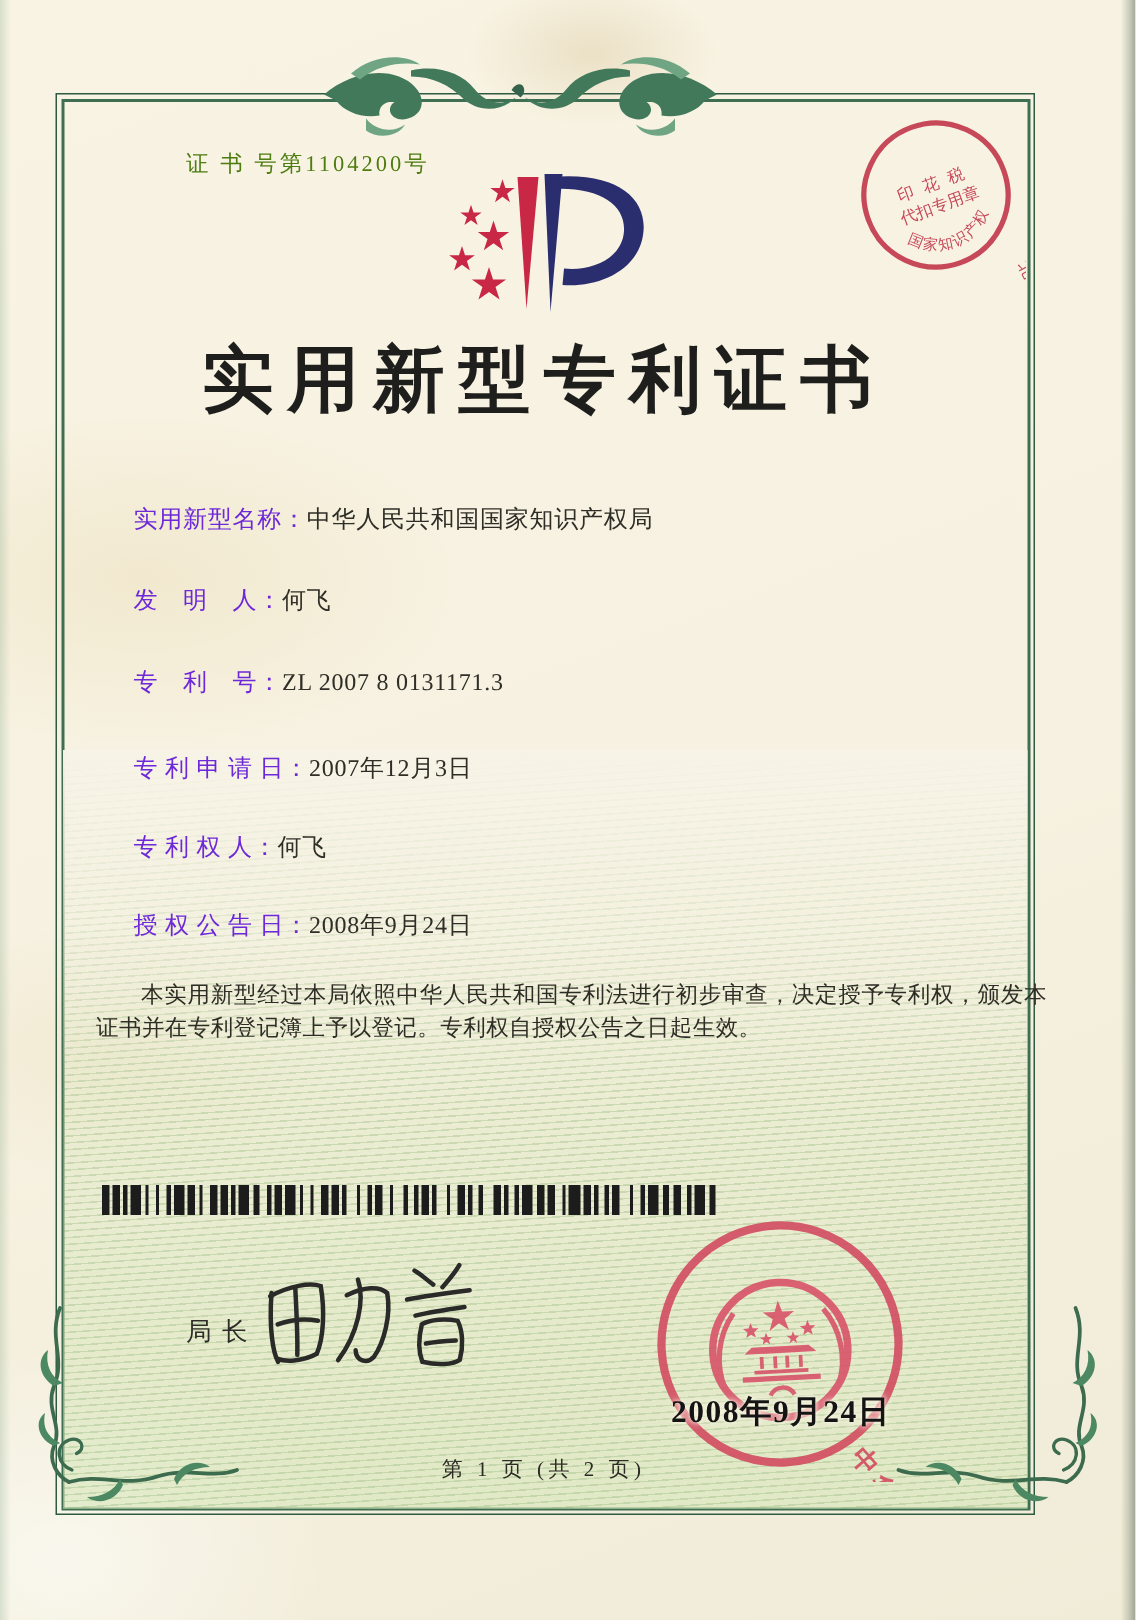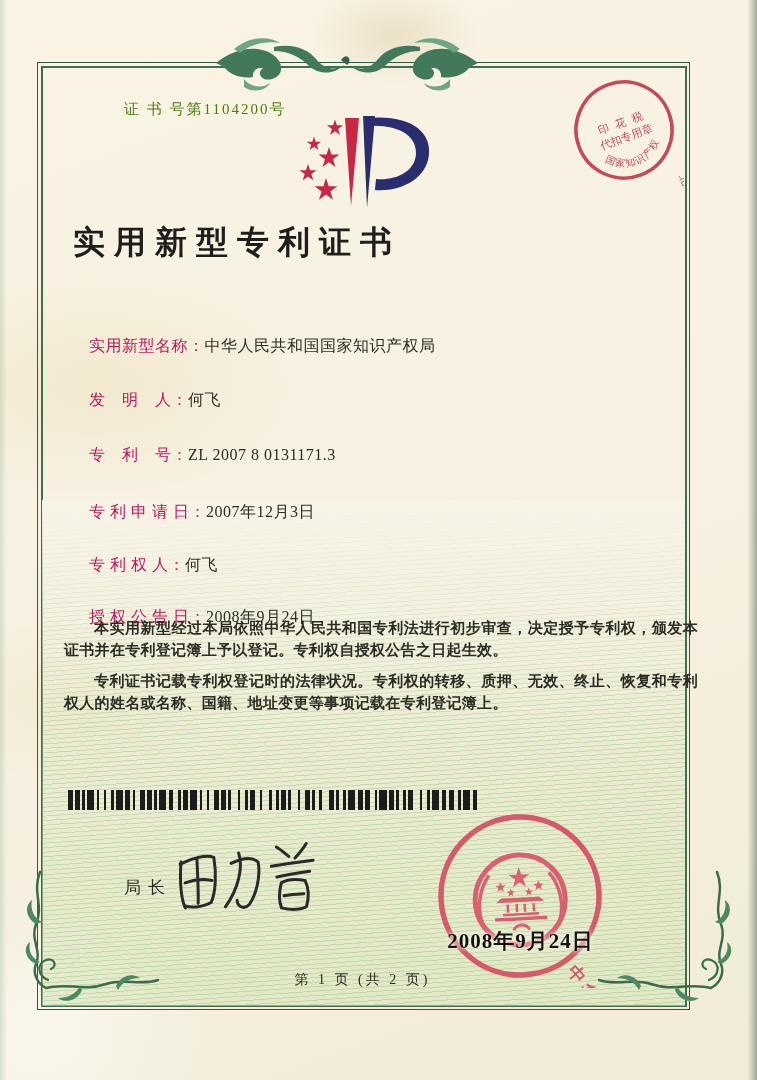--- a/index.html
+++ b/index.html
@@ -23,26 +23,26 @@
   
   .frame{left:37px;top:62px;width:651px;height:946px;border:1.5px solid #2f5a42;}
   .frame::before{content:'';position:absolute;inset:2.5px;border:2.5px solid #3e6f52;}
   
   .waves{left:42px;top:500px;width:643px;height:506px;
     background:
       linear-gradient(to bottom, rgba(247,243,230,1) 0%, rgba(247,243,230,0) 45%),
       repeating-linear-gradient(176deg, rgba(130,172,108,0.30) 0px, rgba(130,172,108,0.30) 1px, rgba(235,241,220,0) 1px, rgba(235,241,220,0) 4.5px),
       linear-gradient(to bottom, rgba(222,234,198,0.05), rgba(210,228,180,0.55));}
   .cert-no{left:78px;top:100px;font-size:15px;letter-spacing:2px;color:#4d7c0f;margin-left:46px;}
-  .title{left:37px;top:221px;width:651px;font-size:32px;font-weight:700;
-    letter-spacing:9px;color:#1e1e1c;margin-left:36px;}
+  .title{left:37px;top:221px;width:651px;text-align:center;font-size:48px;font-weight:700;
+    letter-spacing:9px;color:#1e1e1c;}
   .field{left:80px;font-size:16px;color:#34332c;letter-spacing:0.5px;white-space:pre;}
-  .flabel{color:#be185d;}
+  .flabel{color:#6d28d9;}
   .fvalue{color:#2f2e26;}
-  .paras{left:64px;top:617px;width:634px;font-weight:bold;}
+  .paras{left:64px;top:653px;width:634px;}
   .paras p{margin:0 0 9px 0;font-size:15px;line-height:22px;text-indent:2em;
     color:#2e2d25;letter-spacing:0.3px;text-align:justify;}
   .barcode{left:68px;top:790px;width:409px;height:20px;display:flex;overflow:hidden;background:transparent;}
   .barcode i{display:block;height:100%;flex:none;}
   .barcode i:nth-child(odd){background:#1c1c1c;}
   .sig-label{left:124px;top:876px;font-size:17px;letter-spacing:7px;color:#2d2c26;}
   .signature-svg{left:172px;top:832px;}
   .seal-svg{left:430px;top:808px;opacity:0.92;}
   .seal-date{left:428px;top:927px;width:185px;text-align:center;font-size:21px;font-weight:700;
     letter-spacing:1px;color:#141414;text-shadow:0 0 3px #fbf5e4,0 0 6px #fbf5e4;}
@@ -156,21 +156,20 @@
 </div>
 <div class="abs field" style="top:537px">
   <span class="flabel">专 利 权 人：</span><span class="fvalue">何飞</span>
 </div>
 <div class="abs field" style="top:589px">
   <span class="flabel">授 权 公 告 日：</span><span class="fvalue">2008年9月24日</span>
 </div>
 
 <div class="abs paras">
   <p>本实用新型经过本局依照中华人民共和国专利法进行初步审查，决定授予专利权，颁发本证书并在专利登记簿上予以登记。专利权自授权公告之日起生效。</p>
-  <p>专利证书记载专利权登记时的法律状况。专利权的转移、质押、无效、终止、恢复和专利权人的姓名或名称、国籍、地址变更等事项记载在专利登记簿上。</p>
 </div>
 
 <div class="abs barcode">
     <i style="width: 4.8px;"></i>
     <i style="width: 2.4px;"></i>
     <i style="width: 4.8px;"></i>
     <i style="width: 2.4px;"></i>
     <i style="width: 2.4px;"></i>
     <i style="width: 2.4px;"></i>
     <i style="width: 7.2px;"></i>

